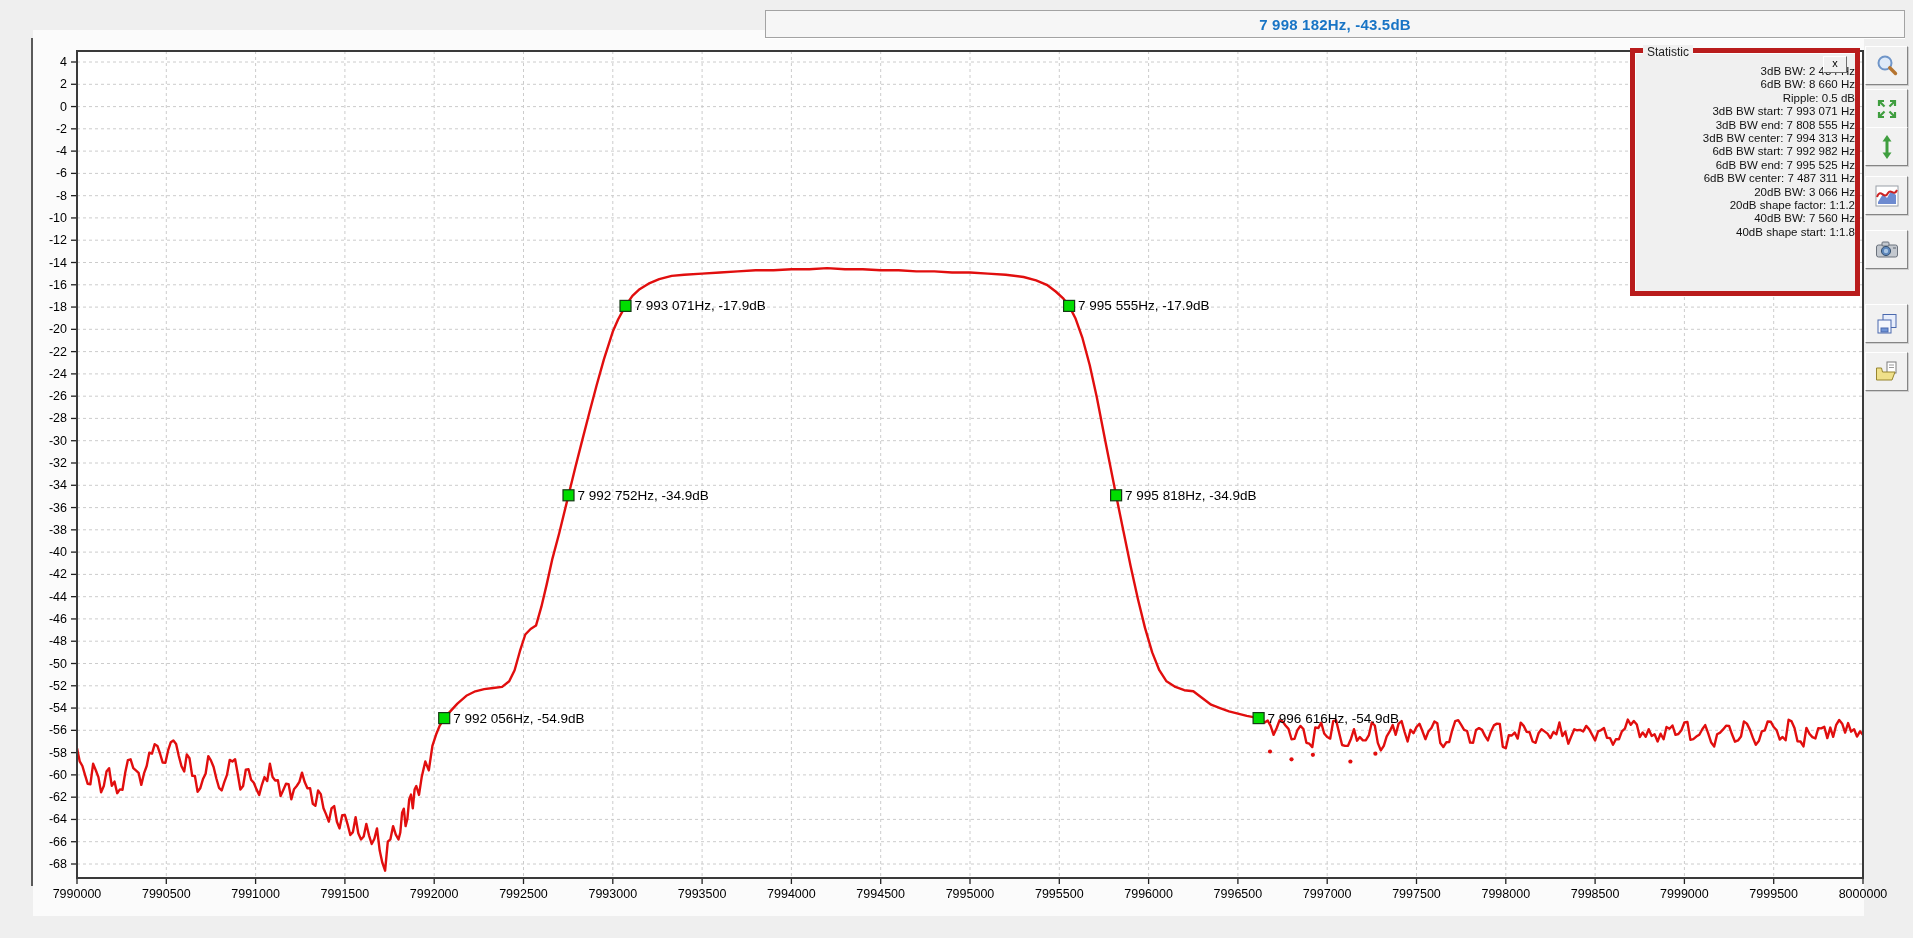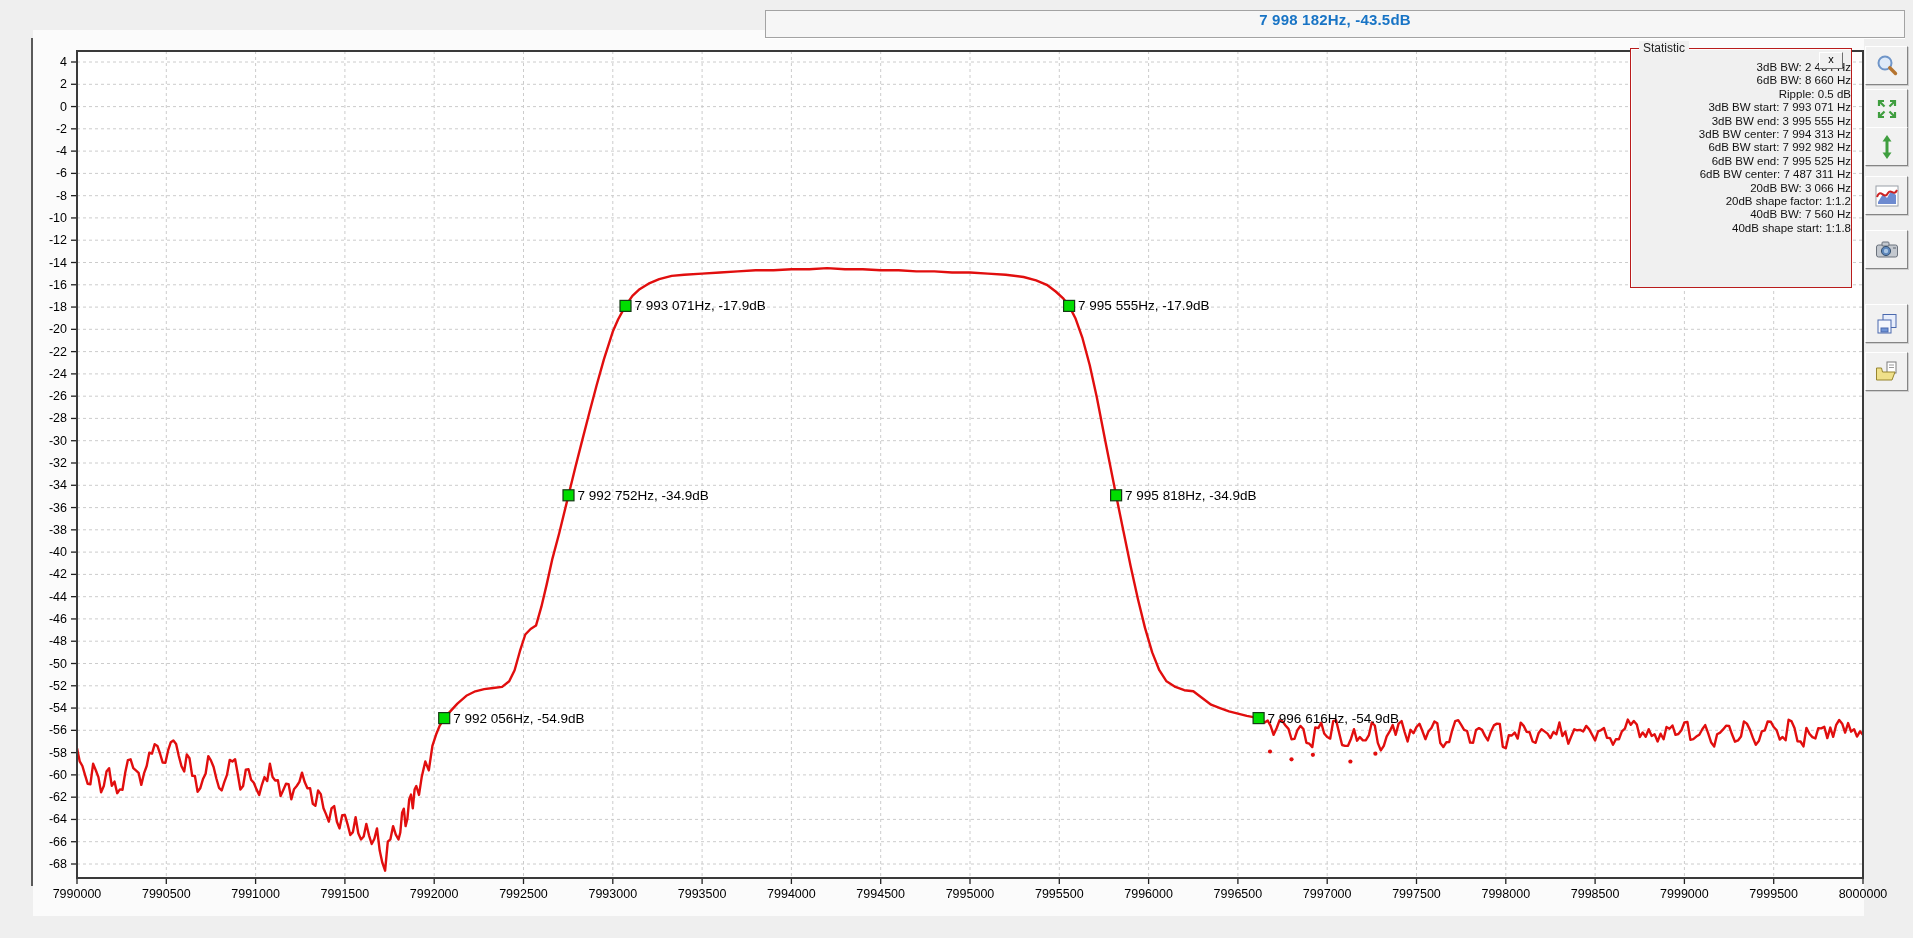--- a/index.html
+++ b/index.html
@@ -9,27 +9,27 @@
     font-family:"Liberation Sans",sans-serif;
   }
   .chart-panel{position:absolute;left:33px;top:30px;width:1831px;height:886px;background:#fbfbfb;}
   .panel-divider{position:absolute;left:31px;top:38px;width:2px;height:848px;background:#5a5a5a;}
   #chart-svg{position:absolute;left:0;top:0;z-index:5;}
   #chart-svg text{font-family:"Liberation Sans",sans-serif;}
 
   .readout-bar{
     position:absolute;left:765px;top:10px;width:1138px;height:26px;z-index:10;
     background:#f6f6f6;border:1px solid #a3a3a3;box-shadow:0 1px 0 #ffffff;
-    display:flex;justify-content:center;
+    display:flex;align-items:center;justify-content:center;
     font-size:15px;font-weight:bold;color:#1874c5;letter-spacing:.2px;
   }
 
   .stats-panel{
     position:absolute;left:1630px;top:48px;width:220px;height:238px;z-index:10;
-    background:#f0f0f0;border:1px solid #b91c1c;box-shadow:inset 1px 1px 0 #fdfdfd;
+    background:#f0f0f0;border:5px solid #b91c1c;box-shadow:inset 1px 1px 0 #fdfdfd;
   }
   .stats-title{
     position:absolute;top:-8px;left:8px;background:#f0f0f0;padding:0 4px;
     font-size:12px;color:#222;
   }
   .stats-close{
     position:absolute;top:3px;right:8px;width:22px;height:15px;
     background:#f0f0f0;border:1px solid;border-color:#ffffff #6f6f6f #6f6f6f #ffffff;
     font-size:11px;line-height:13px;text-align:center;color:#000;cursor:default;
   }
@@ -257,21 +257,21 @@
   </svg>
 
 <div class="stats-panel">
   <div class="stats-title">Statistic</div>
   <div class="stats-close">x</div>
   <div class="stats-lines" id="stats-lines">
       <div>3dB BW: 2 484 Hz</div>
       <div>6dB BW: 8 660 Hz</div>
       <div>Ripple: 0.5 dB</div>
       <div>3dB BW start: 7 993 071 Hz</div>
-      <div>3dB BW end: 3 995 555 Hz</div>
+      <div>3dB BW end: 7 808 555 Hz</div>
       <div>3dB BW center: 7 994 313 Hz</div>
       <div>6dB BW start: 7 992 982 Hz</div>
       <div>6dB BW end: 7 995 525 Hz</div>
       <div>6dB BW center: 7 487 311 Hz</div>
       <div>20dB BW: 3 066 Hz</div>
       <div>20dB shape factor: 1:1.2</div>
       <div>40dB BW: 7 560 Hz</div>
       <div>40dB shape start: 1:1.8</div>
     </div>
 </div>

